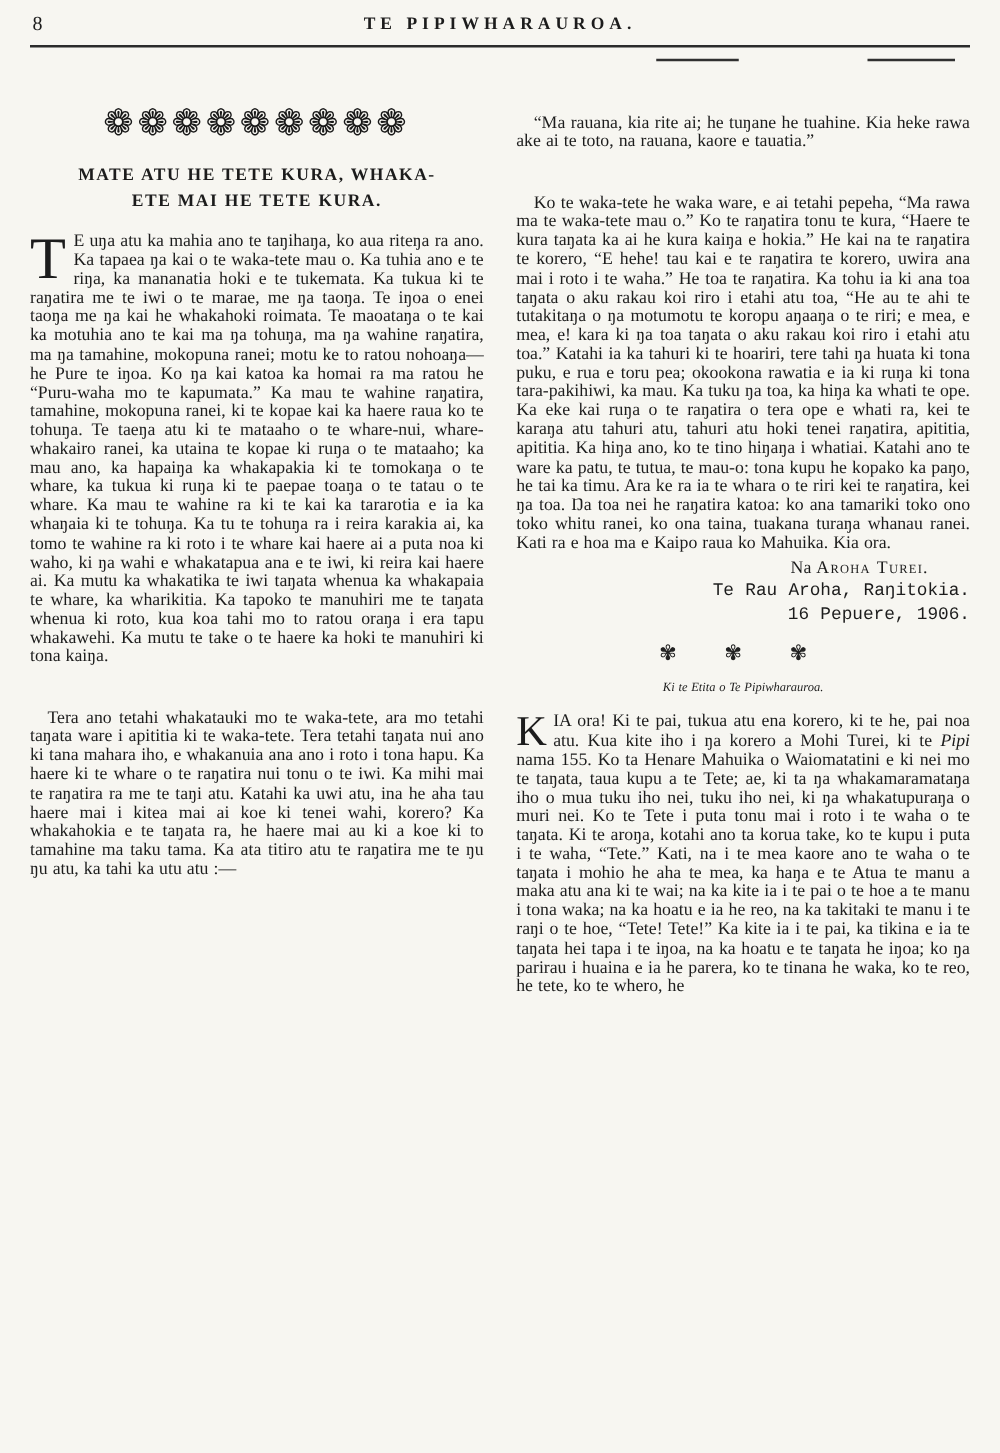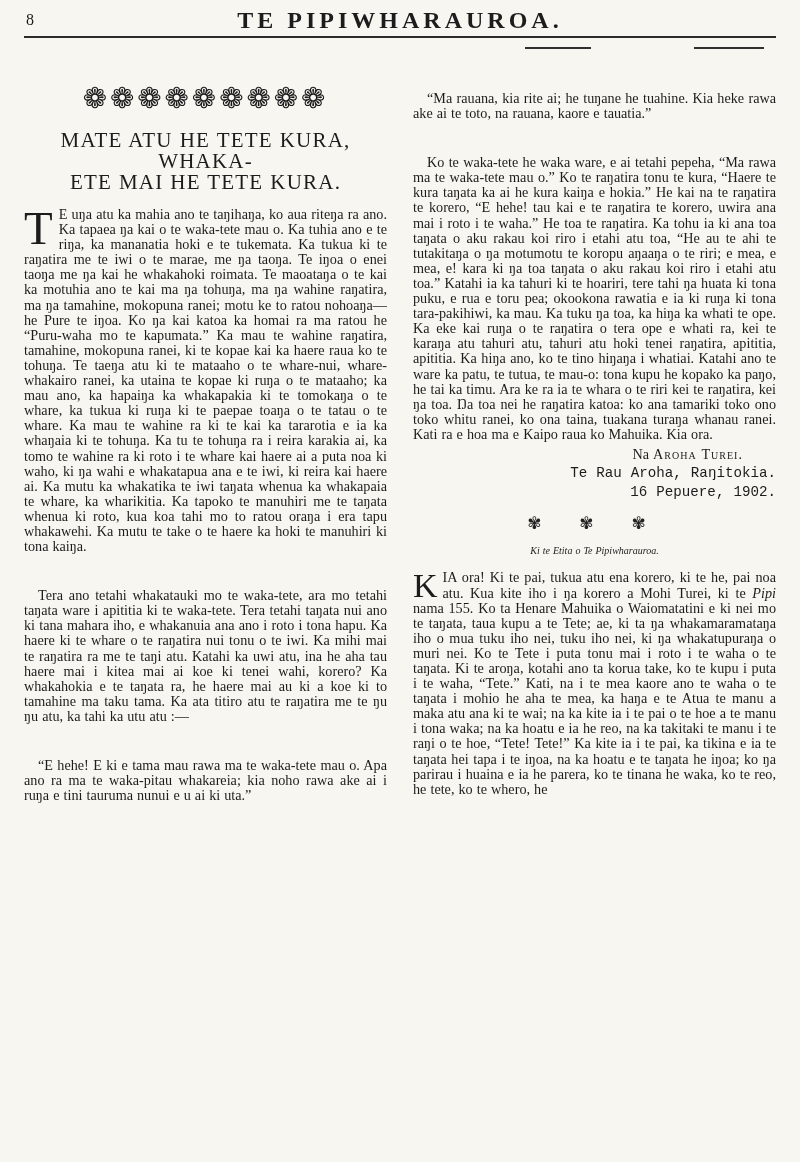--- a/index.html
+++ b/index.html
@@ -15,21 +15,21 @@
     width:800px; height:1162px;
     padding:8px 24px 0 24px;
   }
   .header-row { position:relative; height:26px; }
   .page-number {
     position:absolute; left:2px; top:3px;
     font-size:16px;
   }
   .masthead {
     margin:0; text-align:center;
-    font-size:24px; font-weight:bold;
+    font-size:14px; font-weight:bold;
     letter-spacing:4px; line-height:24px;
   }
   .head-rule { height:2px; background:#2b2b2b; margin-top:2px; }
 
   .columns { display:flex; gap:26px; margin-top:5px; }
   .col {
     width:363px;
     text-align:justify;
     font-size:14.2px;
     line-height:15.1px;
@@ -43,21 +43,21 @@
     text-align:center;
     font-family:"DejaVu Sans",sans-serif;
     font-size:29px; line-height:31px;
     letter-spacing:3px;
     color:#181818;
     white-space:nowrap;
   }
   .article-heading {
     margin:0 0 14px 0;
     text-align:center;
-    font-size:21px; font-weight:normal;
+    font-size:14px; font-weight:bold;
     letter-spacing:1.2px;
     line-height:21px;
   }
   .dropcap {
     float:left;
     font-size:47px; line-height:37px;
     padding:3px 6px 0 0;
   }
   .dropcap.small {
     font-size:34px; line-height:27px;
@@ -111,39 +111,38 @@
       <h2 class="article-heading">
         <span>MATE ATU HE TETE KURA, WHAKA-</span><br>
         <span>ETE MAI HE TETE KURA.</span>
       </h2>
 
       <p class="body-text">
         <span class="dropcap">T</span><span>E uŋa atu ka mahia ano te taŋihaŋa, ko aua riteŋa ra ano.  Ka tapaea ŋa kai o te waka-tete mau o.  Ka tuhia ano e te riŋa, ka mananatia hoki e te tukemata.  Ka tukua ki te raŋatira me te iwi o te marae, me ŋa taoŋa.  Te iŋoa o enei taoŋa me ŋa kai he whakahoki roimata.  Te maoataŋa o te kai ka motuhia ano te kai ma ŋa tohuŋa, ma ŋa wahine raŋatira, ma ŋa tamahine, mokopuna ranei; motu ke to ratou nohoaŋa—he Pure te iŋoa.  Ko ŋa kai katoa ka homai ra ma ratou he “Puru-waha mo te kapumata.”  Ka mau te wahine raŋatira, tamahine, mokopuna ranei, ki te kopae kai ka haere raua ko te tohuŋa.  Te taeŋa atu ki te mataaho o te whare-nui, whare-whakairo ranei, ka utaina te kopae ki ruŋa o te mataaho; ka mau ano, ka hapaiŋa ka whakapakia ki te tomokaŋa o te whare, ka tukua ki ruŋa ki te paepae toaŋa o te tatau o te whare.  Ka mau te wahine ra ki te kai ka tararotia e ia ka whaŋaia ki te tohuŋa.  Ka tu te tohuŋa ra i reira karakia ai, ka tomo te wahine ra ki roto i te whare kai haere ai a puta noa ki waho, ki ŋa wahi e whakatapua ana e te iwi, ki reira kai haere ai.  Ka mutu ka whakatika te iwi taŋata whenua ka whakapaia te whare, ka wharikitia.  Ka tapoko te manuhiri me te taŋata whenua ki roto, kua koa tahi mo to ratou oraŋa i era tapu whakawehi.  Ka mutu te take o te haere ka hoki te manuhiri ki tona kaiŋa.</span>
       </p>
 
       <p class="body-text indent">Tera ano tetahi whakatauki mo te waka-tete, ara mo tetahi taŋata ware i apititia ki te waka-tete.  Tera tetahi taŋata nui ano ki tana mahara iho, e whakanuia ana ano i roto i tona hapu.  Ka haere ki te whare o te raŋatira nui tonu o te iwi.  Ka mihi mai te raŋatira ra me te taŋi atu.  Katahi ka uwi atu, ina he aha tau haere mai i kitea mai ai koe ki tenei wahi, korero?  Ka whakahokia e te taŋata ra, he haere mai au ki a koe ki to tamahine ma taku tama.  Ka ata titiro atu te raŋatira me te ŋu ŋu atu, ka tahi ka utu atu :—</p>
-      <p class="body-text indent">“E hehe!  E ki e tama mau rawa ma te waka-tete mau o.  Apa ano ra ma te waka-pitau whakareia; kia noho rawa ake ai i ruŋa e tini tauruma nunui e u ai ki uta.”</p>
 
     </section>
 
     <section class="col">
 
       <div class="rule-fragments">
         <span class="frag frag-a"></span>
         <span class="frag frag-b"></span>
       </div>
 
       <p class="body-text indent">“Ma rauana, kia rite ai; he tuŋane he tuahine.  Kia heke rawa ake ai te toto, na rauana, kaore e tauatia.”</p>
       <p class="body-text indent">Ko te waka-tete he waka ware, e ai tetahi pepeha, “Ma rawa ma te waka-tete mau o.”  Ko te raŋatira tonu te kura, “Haere te kura taŋata ka ai he kura kaiŋa e hokia.”  He kai na te raŋatira te korero, “E hehe! tau kai e te raŋatira te korero, uwira ana mai i roto i te waha.”  He toa te raŋatira.  Ka tohu ia ki ana toa taŋata o aku rakau koi riro i etahi atu toa, “He au te ahi te tutakitaŋa o ŋa motumotu te koropu aŋaaŋa o te riri; e mea, e mea, e! kara ki ŋa toa taŋata o aku rakau koi riro i etahi atu toa.”  Katahi ia ka tahuri ki te hoariri, tere tahi ŋa huata ki tona puku, e rua e toru pea; okookona rawatia e ia ki ruŋa ki tona tara-pakihiwi, ka mau.  Ka tuku ŋa toa, ka hiŋa ka whati te ope.  Ka eke kai ruŋa o te raŋatira o tera ope e whati ra, kei te karaŋa atu tahuri atu, tahuri atu hoki tenei raŋatira, apititia, apititia.  Ka hiŋa ano, ko te tino hiŋaŋa i whatiai.  Katahi ano te ware ka patu, te tutua, te mau-o: tona kupu he kopako ka paŋo, he tai ka timu.  Ara ke ra ia te whara o te riri kei te raŋatira, kei ŋa toa.  Ŋa toa nei he raŋatira katoa: ko ana tamariki toko ono toko whitu ranei, ko ona taina, tuakana turaŋa whanau ranei.  Kati ra e hoa ma e Kaipo raua ko Mahuika.  Kia ora.</p>
 
       <p class="signature">
         <span>Na </span><span class="smallcaps">Aroha Turei</span><span>.</span>
       </p>
       <p class="address">Te Rau Aroha, Raŋitokia.</p>
-      <p class="address address-2">16 Pepuere, 1902.</p>
+      <p class="address address-2">16 Pepuere, 1906.</p>
 
       <div class="ornaments-row">✾ ✾ ✾</div>
 
       <h3 class="letter-heading">Ki te Etita o Te Pipiwharauroa.</h3>
 
       <p class="body-text">
         <span class="dropcap small">K</span><span>IA ora!  Ki te pai, tukua atu ena korero, ki te he, pai noa atu.  Kua kite iho i ŋa korero a Mohi Turei, ki te </span><em>Pipi</em><span> nama 155.  Ko ta Henare Mahuika o Waiomatatini e ki nei mo te taŋata, taua kupu a te Tete; ae, ki ta ŋa whakamaramataŋa iho o mua tuku iho nei, tuku iho nei, ki ŋa whakatupuraŋa o muri nei.  Ko te Tete i puta tonu mai i roto i te waha o te taŋata.  Ki te aroŋa, kotahi ano ta korua take, ko te kupu i puta i te waha, “Tete.”  Kati, na i te mea kaore ano te waha o te taŋata i mohio he aha te mea, ka haŋa e te Atua te manu a maka atu ana ki te wai; na ka kite ia i te pai o te hoe a te manu i tona waka; na ka hoatu e ia he reo, na ka takitaki te manu i te raŋi o te hoe, “Tete! Tete!”  Ka kite ia i te pai, ka tikina e ia te taŋata hei tapa i te iŋoa, na ka hoatu e te taŋata he iŋoa; ko ŋa parirau i huaina e ia he parera, ko te tinana he waka, ko te reo, he tete, ko te whero, he</span>
       </p>
 
     </section>

